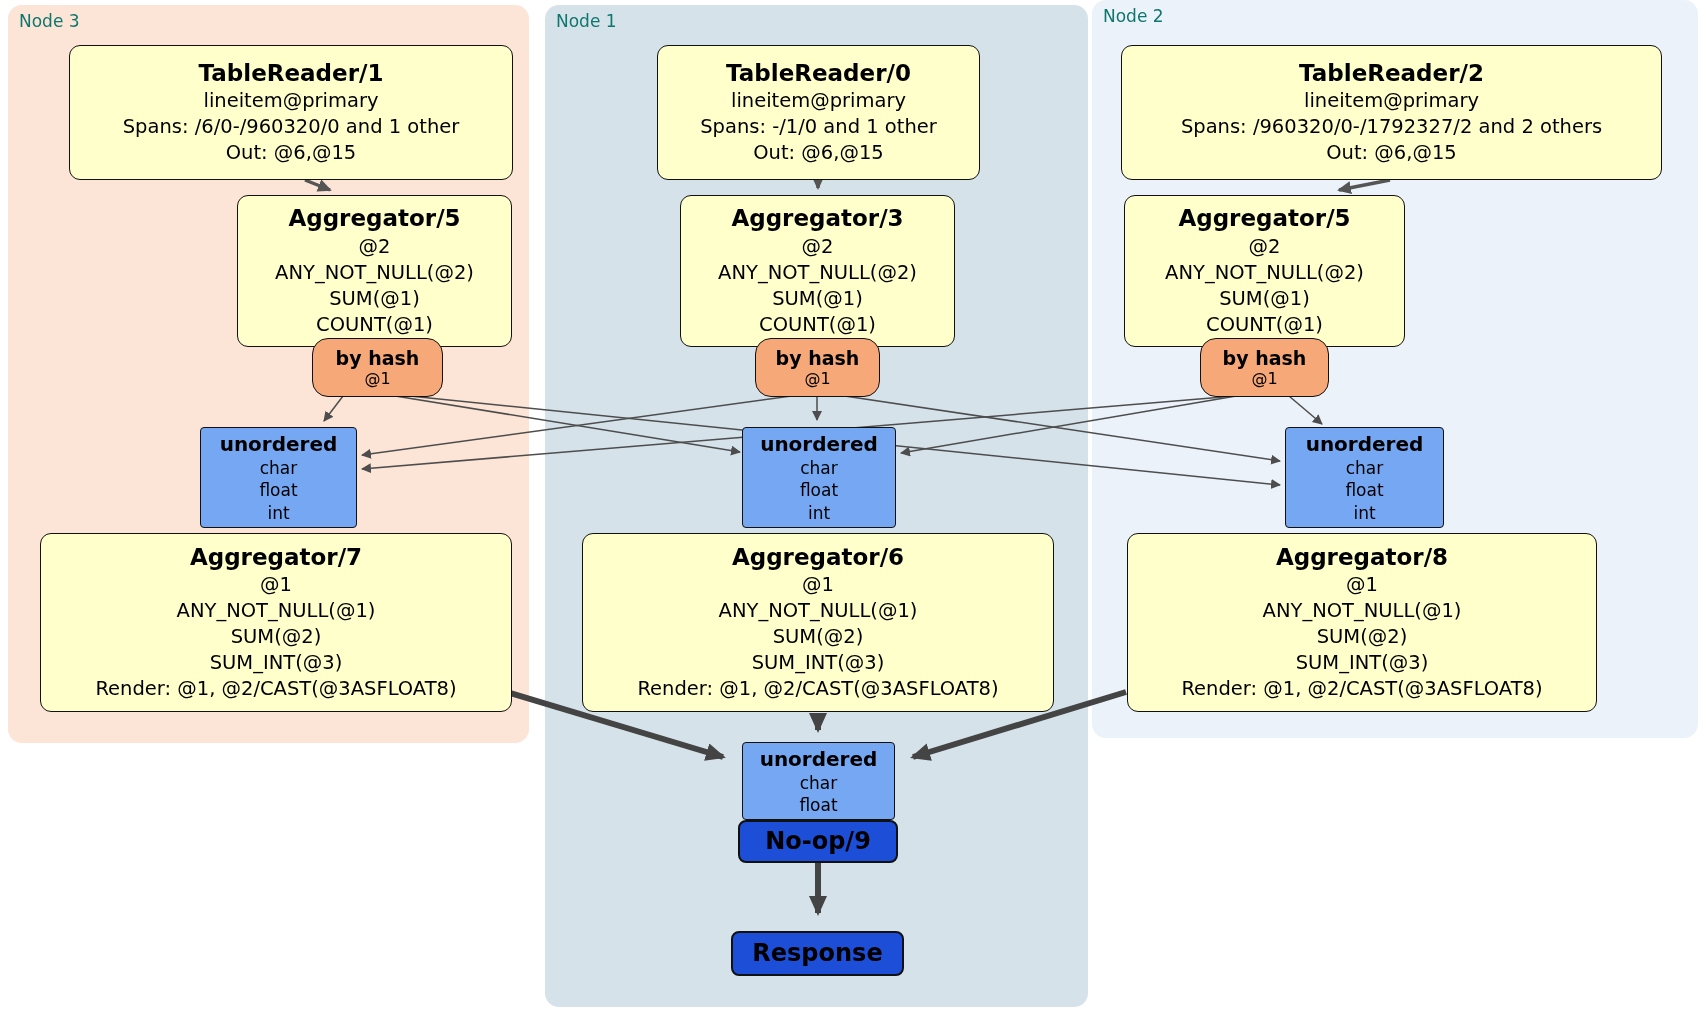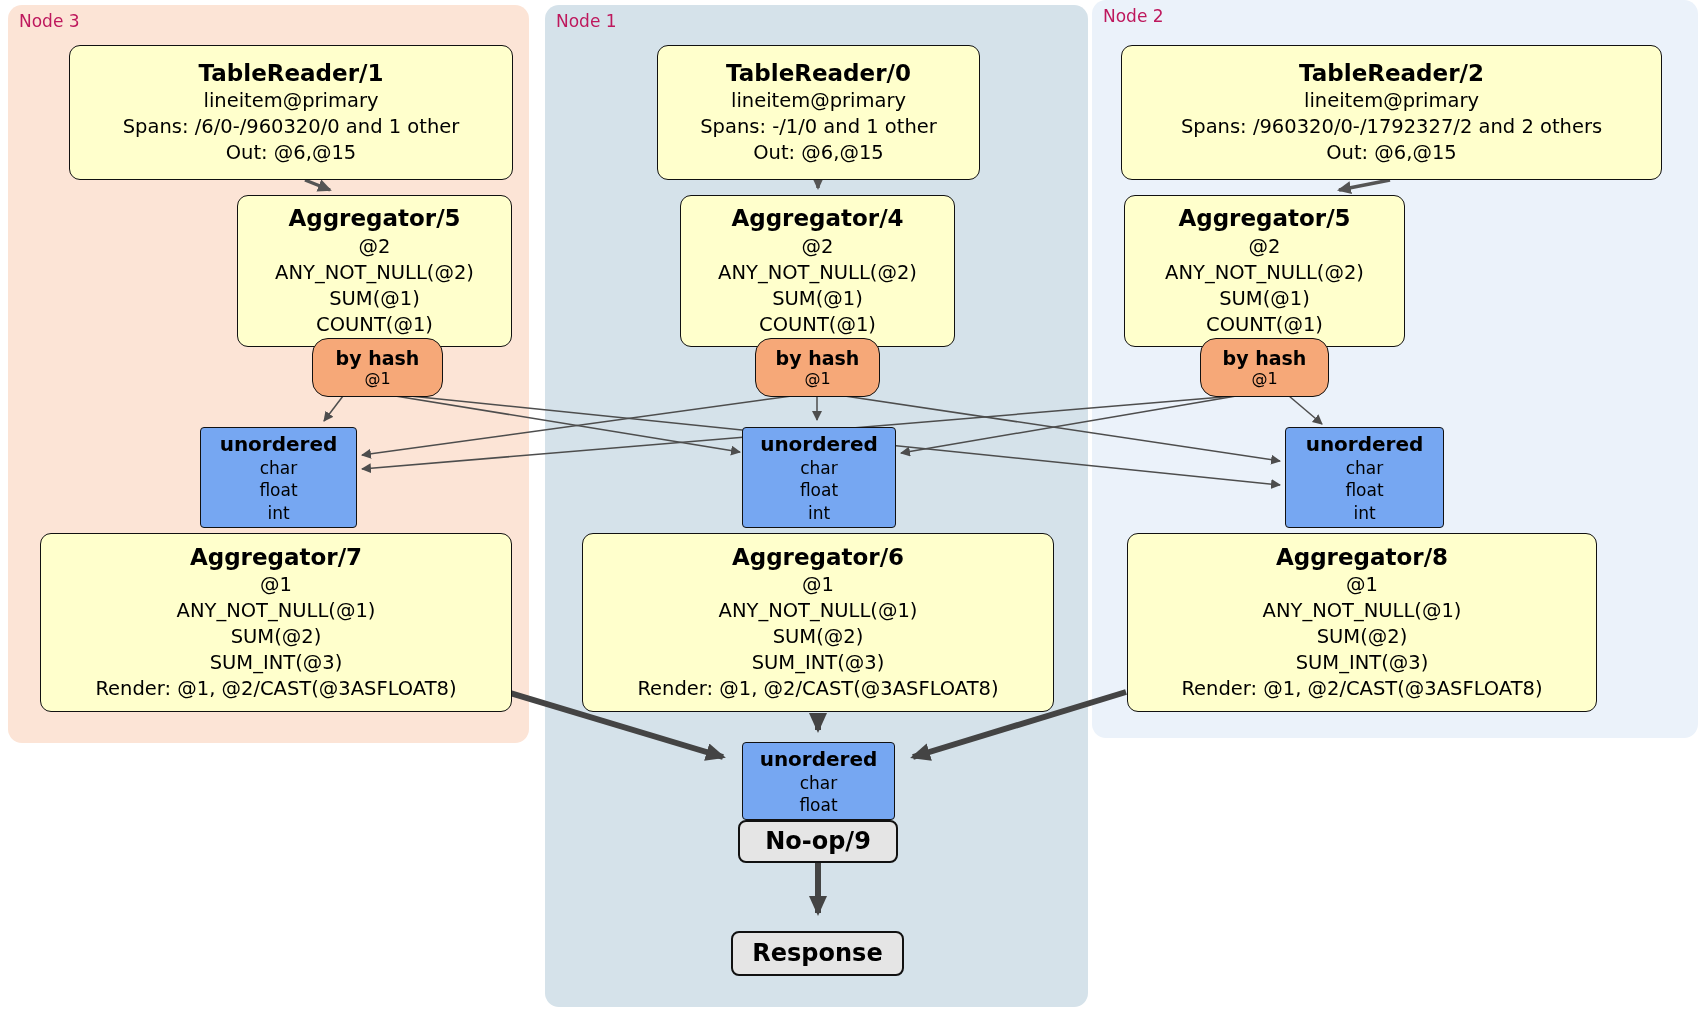--- a/index.html
+++ b/index.html
@@ -2,21 +2,21 @@
 <html><head>
 <meta charset="utf-8">
 <style>
   html,body{margin:0;padding:0;background:#ffffff;}
   .canvas{
     position:relative; width:1706px; height:1016px; overflow:hidden;
     font-family:"DejaVu Sans","Liberation Sans",sans-serif; color:#000;
     background:#ffffff;
   }
   .nodebg{position:absolute; border-radius:14px; z-index:0;}
-  .nodebg .nodelabel{position:absolute; left:11px; top:6px; font-size:17px; color:#be185d;}
+  .nodebg .nodelabel{position:absolute; left:11px; top:6px; font-size:17px; color:#0f766e;}
   .bg-node3{left:8px; top:5px; width:521px; height:738px; background:#fce4d6;}
   .bg-node1{left:545px; top:5px; width:543px; height:1002px; background:#d5e2ea;}
   .bg-node2{left:1092px; top:0; width:606px; height:738px; background:#ebf2fa;}
 
   svg.edges{position:absolute; left:0; top:0; z-index:1;}
   .thin{stroke:#4d4d4d; stroke-width:1.5px; fill:none;}
   .med{stroke:#555555; stroke-width:3.5px; fill:none;}
   .thick{stroke:#444444; stroke-width:6px; fill:none;}
 
   .box{
@@ -29,21 +29,21 @@
   .box .line{font-size:19.5px; line-height:1.33; white-space:nowrap;}
 
   .router{background:#f6a878; border-radius:16px; z-index:3; padding:0 10px;}
   .router .title{font-size:19px; line-height:1.2;}
   .router .line{font-size:16px; line-height:1.15;}
 
   .sync{background:#76a7f2; border-radius:4px; z-index:3;}
   .sync .title{font-size:20px; line-height:1.3;}
   .sync .line{font-size:17px; line-height:1.3;}
 
-  .pill{background:#e5e5e5; border-radius:8px; border-width:2px; z-index:3;text-align:right;}
+  .pill{background:#1d4ed8; border-radius:8px; border-width:2px; z-index:3;text-align:right;}
   .pill .title{font-size:24px;}
 </style>
 </head>
 <body>
 
 <div class="canvas">
 
   <div class="nodebg bg-node3">
     <div class="nodelabel">Node 3</div>
   </div>
@@ -120,21 +120,21 @@
     <div class="line">Render: @1, @2/CAST(@3ASFLOAT8)</div>
   </div>
 
   <div class="box" style="left:657px; top:45px; width:323px; height:135px;">
     <div class="title">TableReader/0</div>
     <div class="line">lineitem@primary</div>
     <div class="line">Spans: -/1/0 and 1 other</div>
     <div class="line">Out: @6,@15</div>
   </div>
   <div class="box" style="left:680px; top:195px; width:275px; height:152px;">
-    <div class="title">Aggregator/4</div>
+    <div class="title">Aggregator/3</div>
     <div class="line">@2</div>
     <div class="line">ANY_NOT_NULL(@2)</div>
     <div class="line">SUM(@1)</div>
     <div class="line">COUNT(@1)</div>
   </div>
   <div class="box router" style="left:755px; top:338px; width:125px; height:59px;">
     <div class="title">by hash</div>
     <div class="line">@1</div>
   </div>
   <div class="box sync" style="left:742px; top:427px; width:154px; height:101px;">

